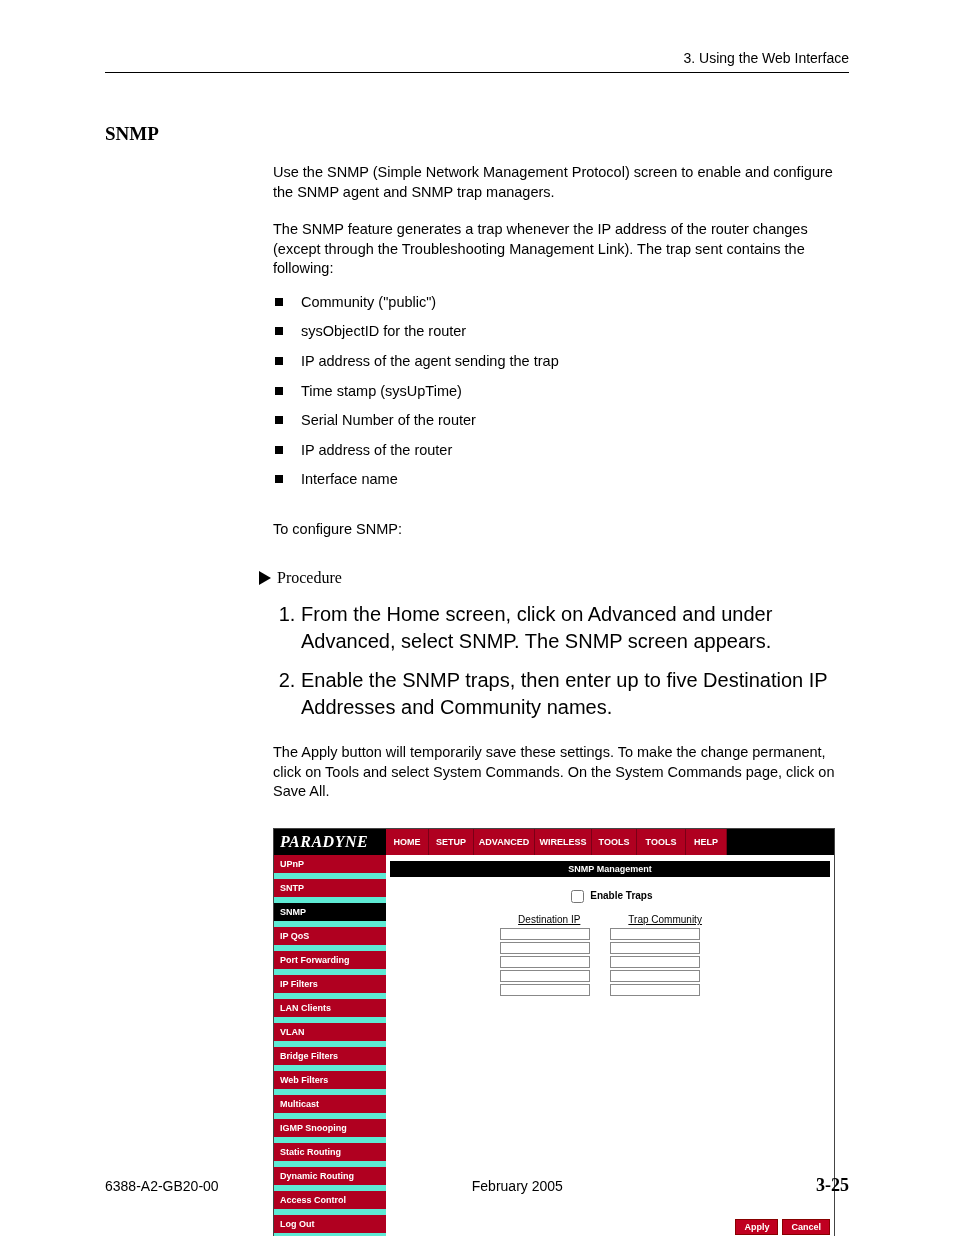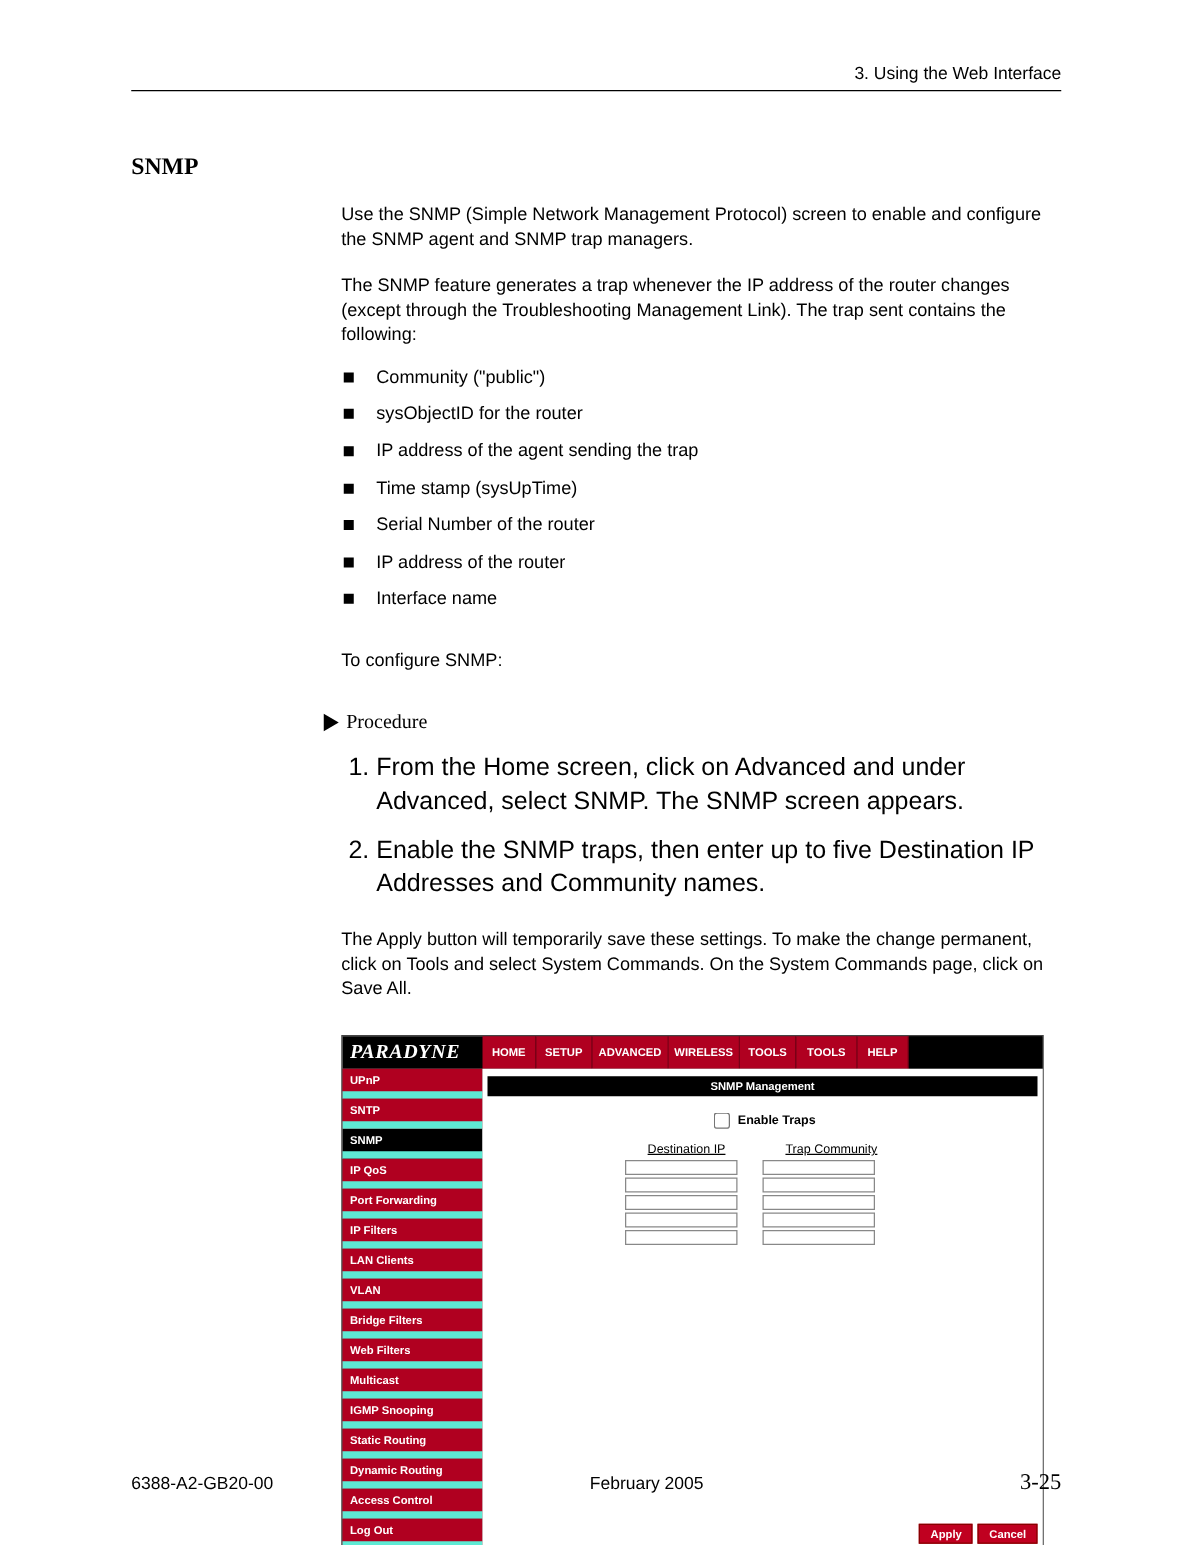--- a/index.html
+++ b/index.html
@@ -224,21 +224,21 @@
     bottom: 40px;
     left: 105px;
     right: 105px;
     display: flex;
     justify-content: space-between;
     font-size: 14px;
     align-items: baseline;
   }
   .footer .pno {
     font-family: "Times New Roman", serif;
-    font-weight: normal;
+    font-weight: bold;
     font-size: 18px;
   }
 </style>
 </head>
 <body>
 
 <div class="page">
 
   <div class="header-right">3. Using the Web Interface</div>
 

